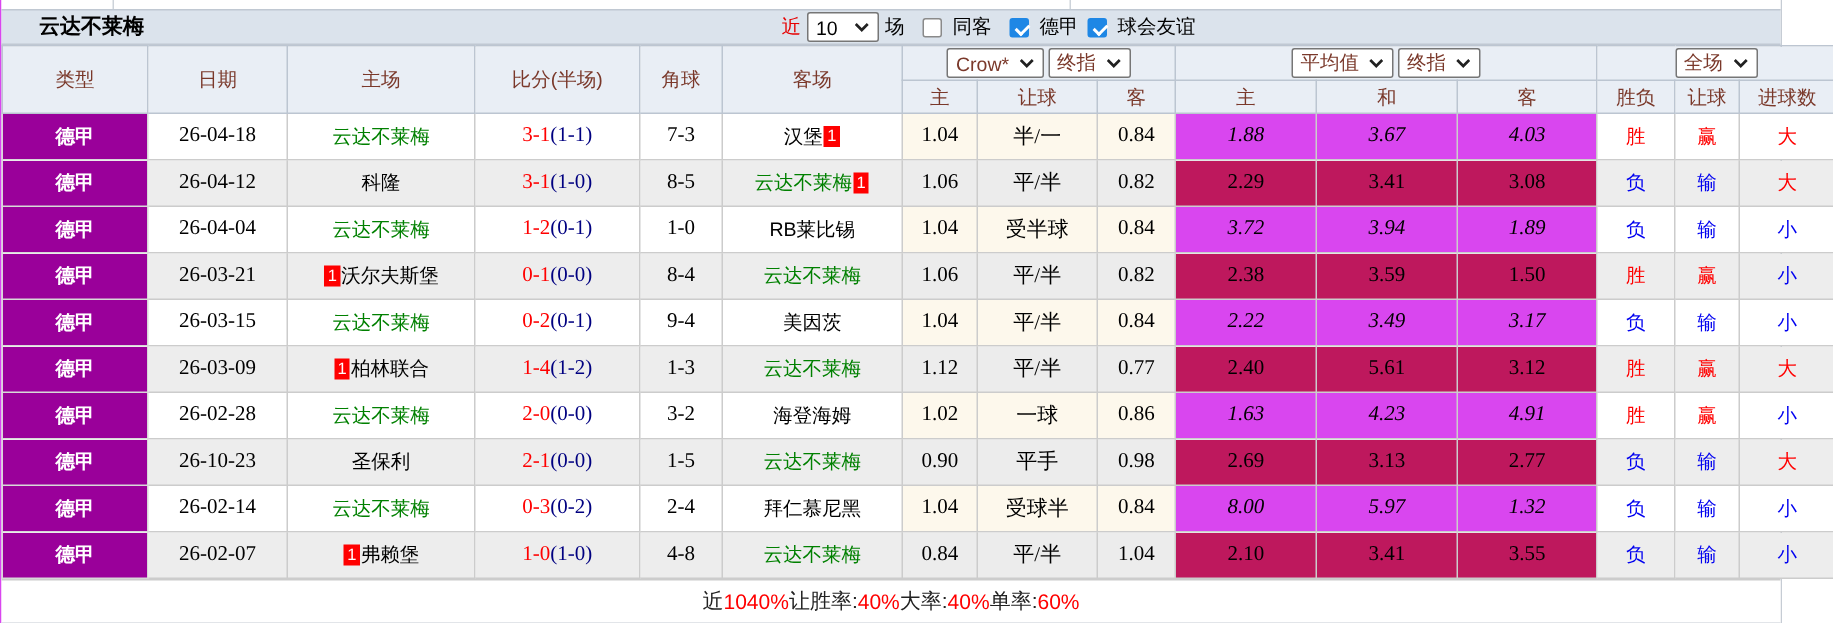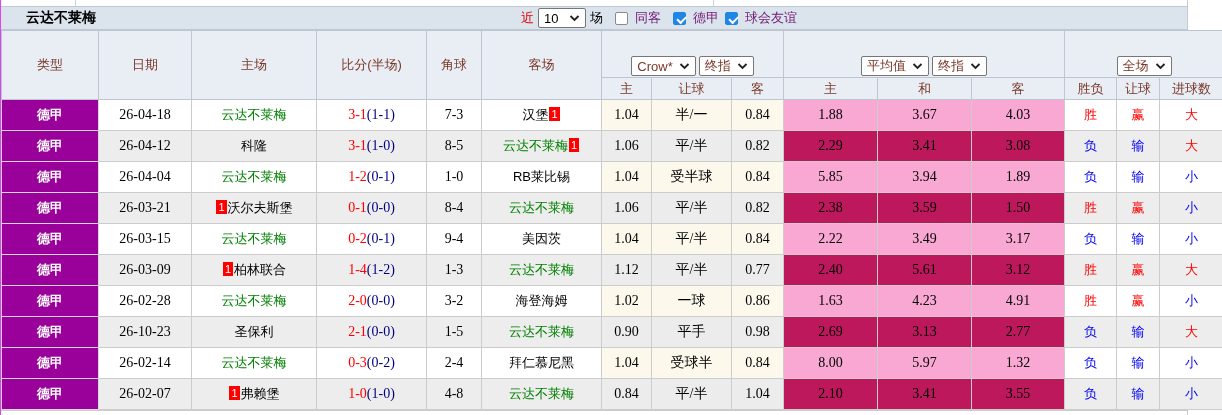--- a/index.html
+++ b/index.html
@@ -17,36 +17,36 @@
   .filters { position:absolute; left:520px; top:0; height:100%; display:flex; align-items:center; gap:4px; }
   .near-label { color:#e60000; }
   .sel { display:inline-flex; align-items:center; justify-content:space-between; gap:6px; background:#fff;
          border:1px solid #767676; border-radius:2px; height:20px; padding:0 5px; cursor:default; white-space:nowrap; }
   .sel svg { flex:none; }
   .cb { display:inline-block; width:13px; height:13px; border:1px solid #8a8a8a; border-radius:2px; background:#fff;
         position:relative; vertical-align:-2px; margin-left:8px; margin-right:3px; cursor:pointer; }
   .cb.on { background:#1e87e5; border-color:#1e87e5; }
   .cb.on::after { content:""; position:absolute; left:2.5px; top:3px; width:7px; height:3.5px;
                   border-left:2px solid #fff; border-bottom:2px solid #fff; transform:rotate(-45deg); }
-  .cb-label { color:#701a75;text-align:center; }
+  .cb-label { color:#000000;text-align:center; }
 
   
   table { width:1222px; border-collapse:collapse; table-layout:fixed; }
   th, td { text-align:center; overflow:hidden; white-space:nowrap; }
   thead th { background:#e9eef5; border:1px solid #bcc5d1; color:#7a382a; font-weight:normal; font-size:13px; }
   thead tr.hrow1 th { height:23px; }
   thead tr.hrow2 th { height:22px; }
   .grp-cell { padding:1px 0; }
-  .grp-inner { display:flex; align-items:flex-end; justify-content:center; gap:3px;margin-top:24px; }
+  .grp-inner { display:flex; align-items:flex-end; justify-content:center; gap:3px; }
 
   tbody td { height:31px; border:1px solid #ccc; background:#fff; font-size:13px; }
   tr.even td { background:#ededed; }
   tr.odd  td.crow { background:#fdf8ec; }
   tr.even td.crow { background:#ececec; }
-  tr.odd  td.avg  { background:#f9a8d4; }
+  tr.odd  td.avg  { background:#d946ef;font-style:italic; }
   tr.even td.avg  { background:#be185d; }
   td.league { background:#9a009a !important; color:#fff; font-weight:bold; border-color:#d8d8d8; }
   .num { font-family:"Liberation Serif","DejaVu Serif",serif; font-size:14px; }
   .team { color:#000; }
   .team.green { color:#008000; }
   .badge { display:inline-block; background:#f00; color:#fff; font-size:11px; line-height:14px; padding:0 2px;
            vertical-align:1px; margin:0 1px; font-family:"Liberation Sans",sans-serif; }
   .score { color:#f00; }
   .half { color:#000080; }
   .r-red { color:#f00; }
@@ -206,21 +206,21 @@
         <tr class="odd">
           <td class="league">德甲</td>
           <td class="num">26-04-04</td>
           <td><span class="team green">云达不莱梅</span></td>
           <td class="num"><span class="score">1-2</span><span class="half">(0-1)</span></td>
           <td class="num">1-0</td>
           <td><span class="team">RB莱比锡</span></td>
           <td class="crow num">1.04</td>
           <td class="crow num">受半球</td>
           <td class="crow num">0.84</td>
-          <td class="avg num">5.85</td>
+          <td class="avg num">3.72</td>
           <td class="avg num">3.94</td>
           <td class="avg num">1.89</td>
           <td class="r-blue">负</td>
           <td class="r-blue">输</td>
           <td class="r-blue">小</td>
         </tr>
         <tr class="even">
           <td class="league">德甲</td>
           <td class="num">26-03-21</td>
           <td><span class="badge">1</span><span class="team">沃尔夫斯堡</span></td>

